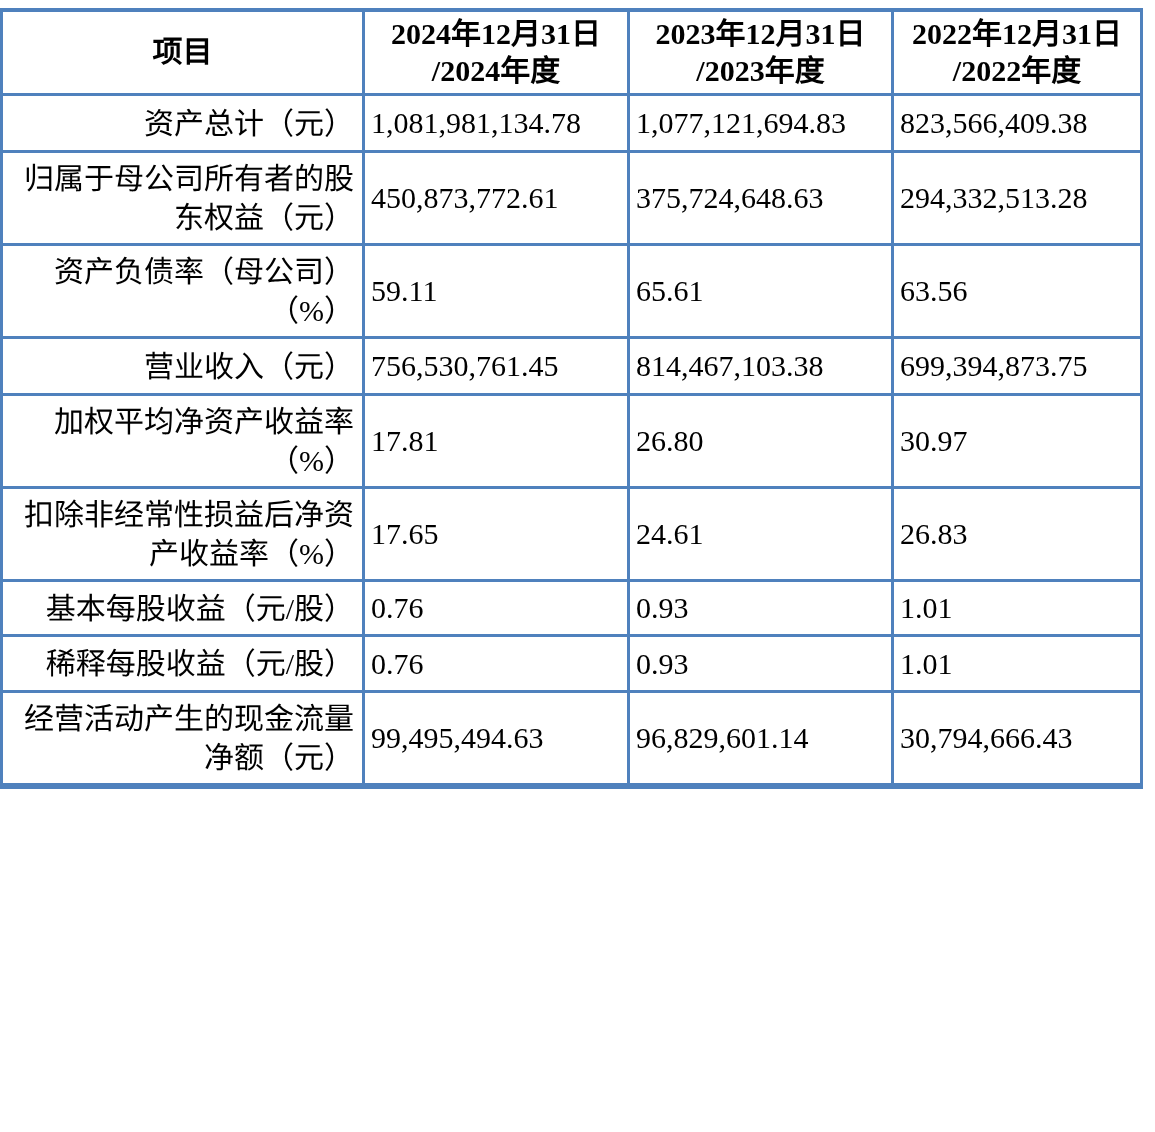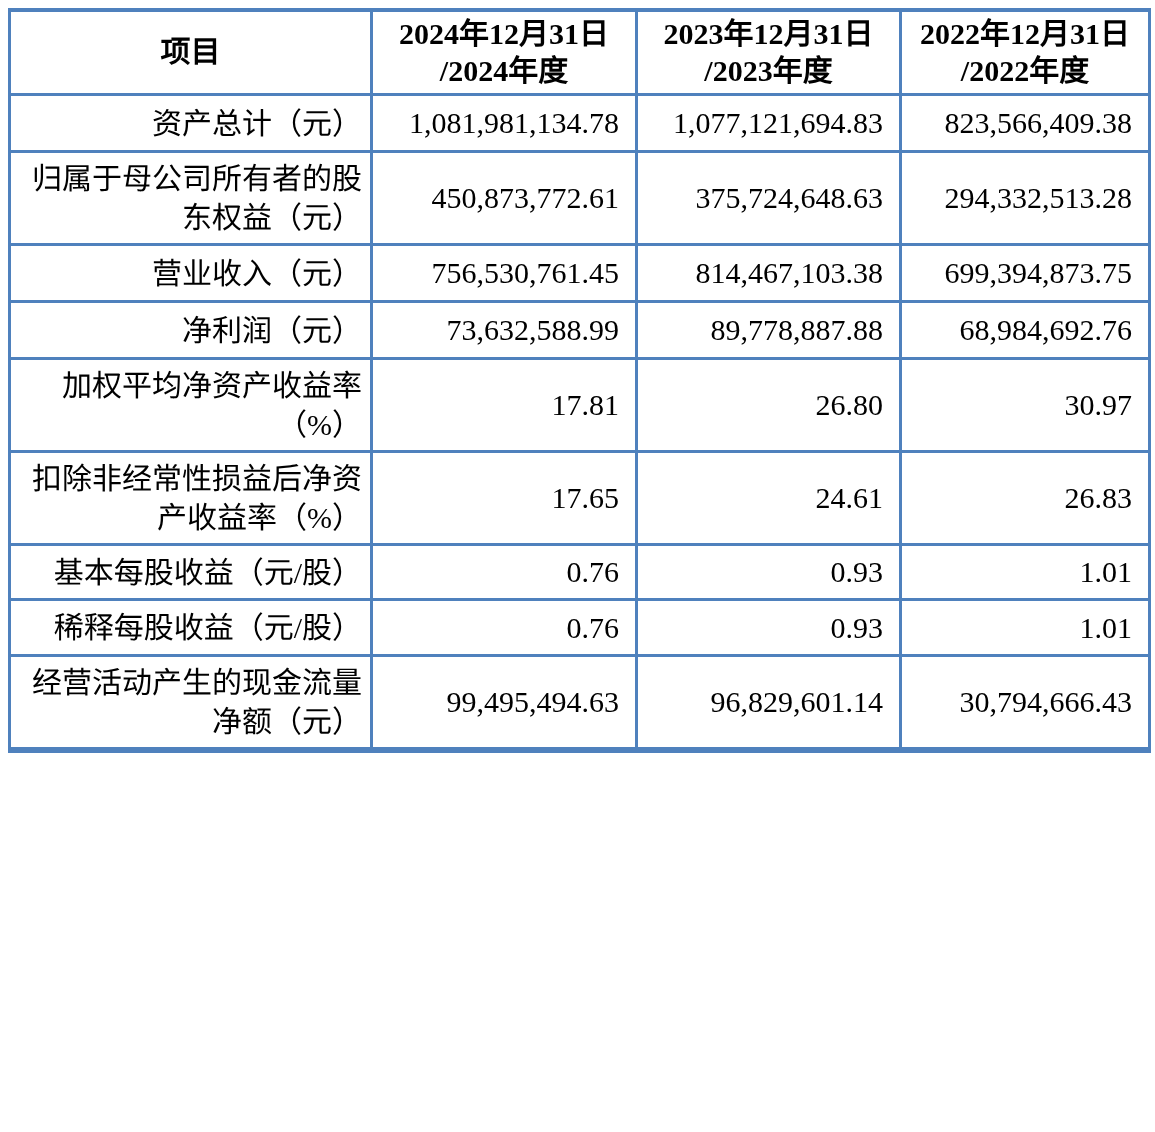--- a/index.html
+++ b/index.html
@@ -6,21 +6,21 @@
   * { box-sizing: border-box; }
   html,body { margin:0; padding:0; background:var(--bg); }
   body {
     font-family: "Liberation Serif", "DejaVu Serif", serif;
     color: var(--text);
     width: 1155px;
   }
   .page {
     width: 1155px;
     height: 1132px;
-    padding: 8px 7px 8px 8px;
+    padding: 8px 7px 8px 0;
     background: var(--bg);
   }
   table.fin {
     border-collapse: collapse;
     table-layout: fixed;
     width: 1140px;
   }
   .fin th, .fin td {
     border: 3px solid var(--border);
     font-size: 30px;
@@ -33,21 +33,21 @@
     text-align: center;
     line-height: 1.22;
     padding: 4px 6px;
   }
   .fin td.label {
     text-align: right;
     padding: 6px 8px 6px 16px;
     line-height: 1.3;
   }
   .fin td.num {
-    text-align: right;
+    text-align: left;
     padding: 6px 16px 6px 6px;
     white-space: nowrap;
   }
   .fin tbody tr:last-child td { border-bottom-width: 6px; }
   .fin thead th { border-top-width: 4px; }
 </style>
 </head>
 <body>
 
 <div class="page">
@@ -83,31 +83,31 @@
         <td class="num">1,081,981,134.78</td>
         <td class="num">1,077,121,694.83</td>
         <td class="num">823,566,409.38</td>
       </tr>
       <tr style="height:77px">
         <td class="label">归属于母公司所有者的股东权益（元）</td>
         <td class="num">450,873,772.61</td>
         <td class="num">375,724,648.63</td>
         <td class="num">294,332,513.28</td>
       </tr>
+      <tr style="height:75px">
+        <td class="label">资产负债率（母公司）（%）</td>
+        <td class="num">59.11</td>
+        <td class="num">65.61</td>
+        <td class="num">63.56</td>
+      </tr>
       <tr style="height:57px">
         <td class="label">营业收入（元）</td>
         <td class="num">756,530,761.45</td>
         <td class="num">814,467,103.38</td>
         <td class="num">699,394,873.75</td>
-      </tr>
-      <tr style="height:57px">
-        <td class="label">净利润（元）</td>
-        <td class="num">73,632,588.99</td>
-        <td class="num">89,778,887.88</td>
-        <td class="num">68,984,692.76</td>
       </tr>
       <tr style="height:75px">
         <td class="label">加权平均净资产收益率（%）</td>
         <td class="num">17.81</td>
         <td class="num">26.80</td>
         <td class="num">30.97</td>
       </tr>
       <tr style="height:78px">
         <td class="label">扣除非经常性损益后净资产收益率（%）</td>
         <td class="num">17.65</td>

